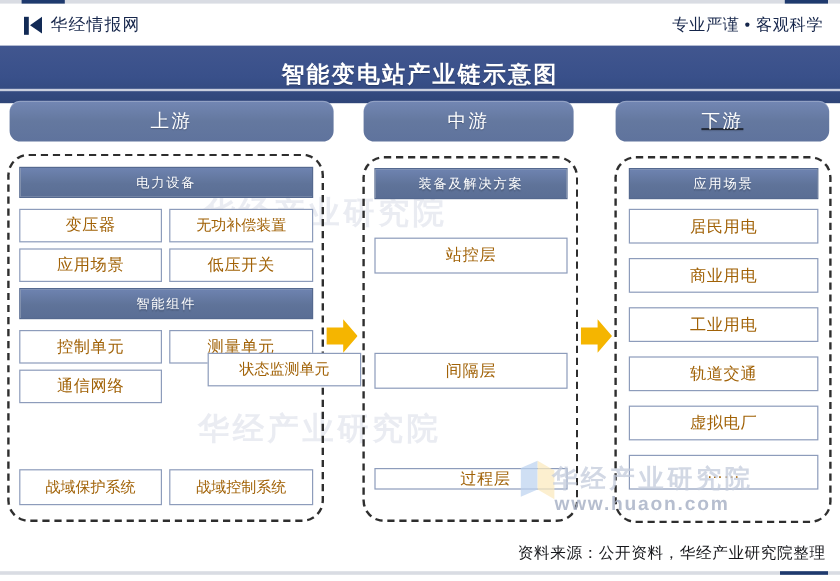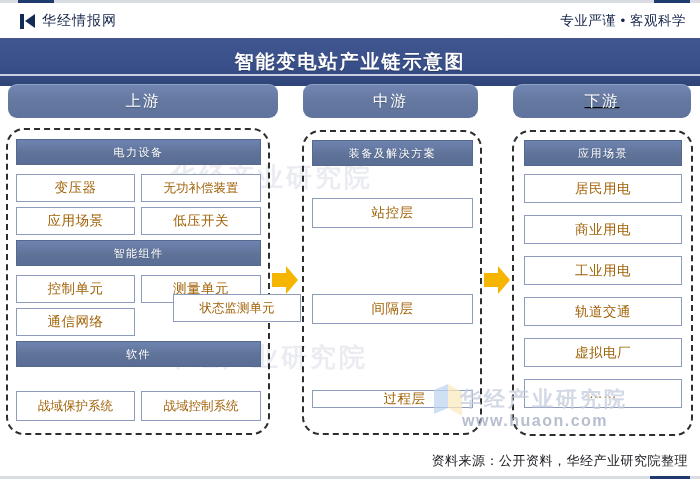--- a/index.html
+++ b/index.html
@@ -210,23 +210,20 @@
   <div class="box" style="left:141px;top:275px;width:120px;height:28px;">
     <span>测量单元</span>
   </div>
   <div class="box" style="left:16px;top:308px;width:119px;height:28px;">
     <span>通信网络</span>
   </div>
   <div class="box small" style="left:141px;top:294px;width:128px;height:28px;margin-left:32px;">
     <span>状态监测单元</span>
   </div>
 
-  <div class="sechdr" style="left:16px;top:341px;width:245px;">
-    <span>软件</span>
-  </div>
   <div class="box small" style="left:16px;top:391px;width:119px;height:30px;">
     <span>战域保护系统</span>
   </div>
   <div class="box small" style="left:141px;top:391px;width:120px;height:30px;">
     <span>战域控制系统</span>
   </div>
 
   <div class="sechdr" style="left:312px;top:140px;width:161px;">
     <span>装备及解决方案</span>
   </div>

